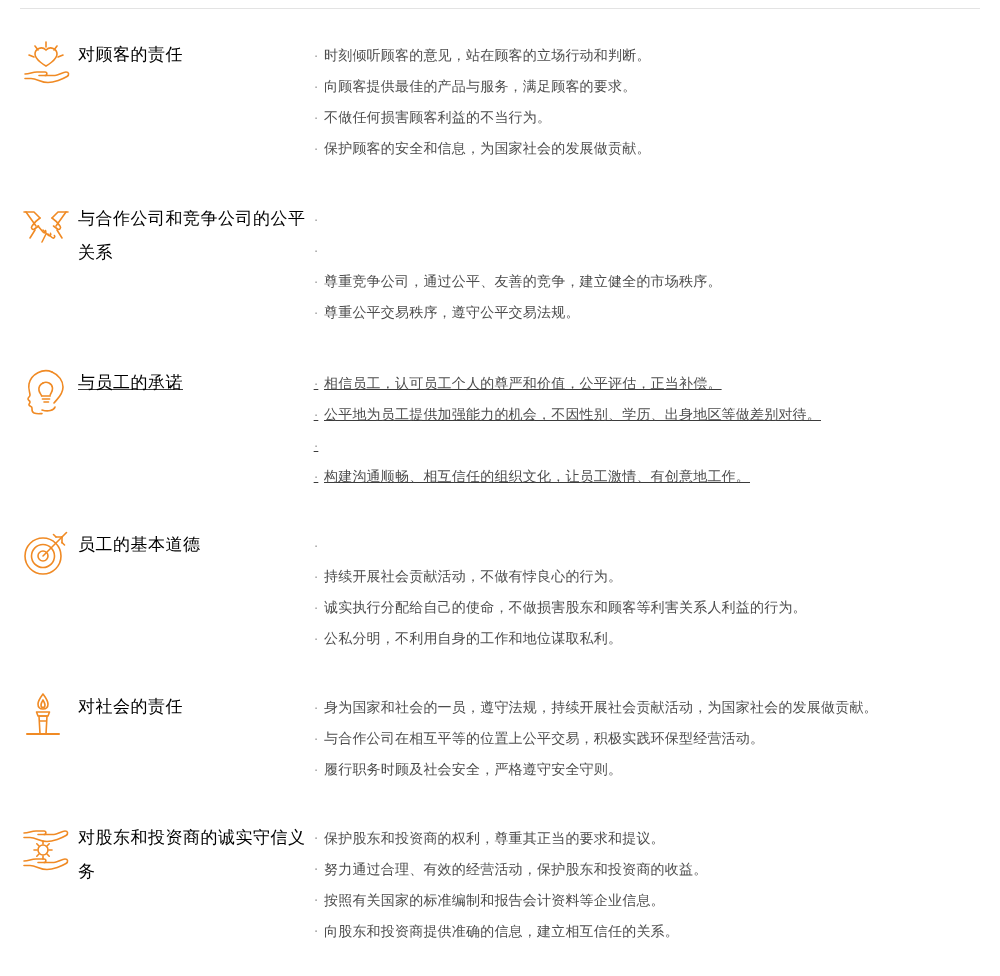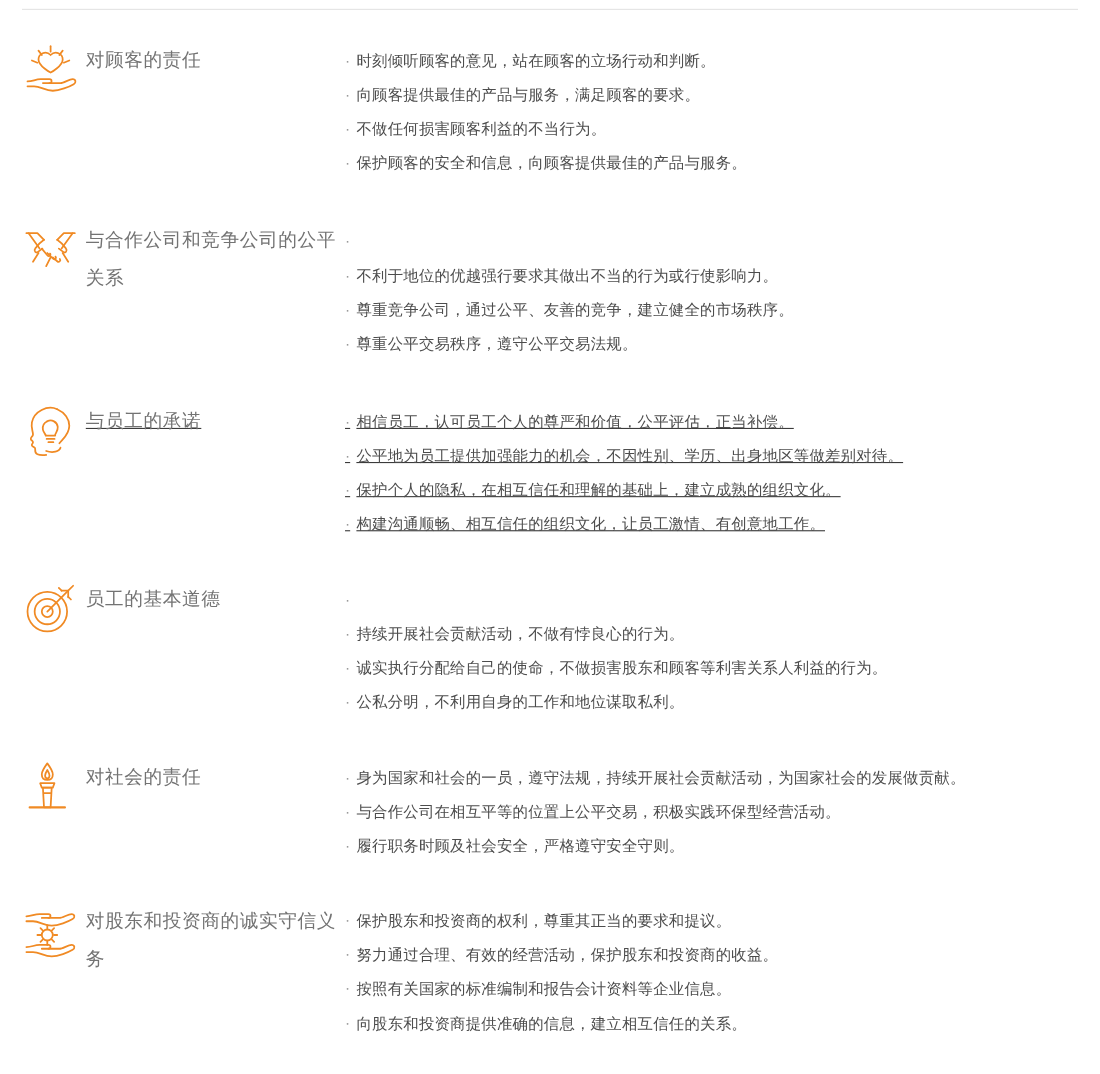--- a/index.html
+++ b/index.html
@@ -44,21 +44,21 @@
     display: block;
   }
   .title-cell {
     width: 230px;
     min-width: 230px;
     padding-top: 8px;
   }
   .title-text {
     font-size: 17px;
     line-height: 34px;
-    color: #737373;
+    color: #000000;
     letter-spacing: 0.5px;
     font-weight: 400;
   }
   .items-cell {
     flex: 1;
     padding-top: 10px;
     padding-right: 24px;
   }
   .item {
     display: flex;
@@ -118,21 +118,21 @@
       <div class="item">
         <span class="bullet">·</span>
         <span class="item-text">向顾客提供最佳的产品与服务，满足顾客的要求。</span>
       </div>
       <div class="item">
         <span class="bullet">·</span>
         <span class="item-text">不做任何损害顾客利益的不当行为。</span>
       </div>
       <div class="item">
         <span class="bullet">·</span>
-        <span class="item-text">保护顾客的安全和信息，向顾客提供最佳的产品与服务。</span>
+        <span class="item-text">保护顾客的安全和信息，为国家社会的发展做贡献。</span>
       </div>
     </div>
   </div>
 
   <div class="section s1">
     <div class="icon-cell">
       <svg width="54" height="54" viewBox="0 0 54 54" fill="none" stroke="#f08a24" stroke-width="1.6" stroke-linecap="round" stroke-linejoin="round">
         <path d="M5 12 h10 l6 6"></path>
         <path d="M49 12 h-10 l-6 6"></path>
         <path d="M7 12 l10 14"></path>
@@ -149,21 +149,20 @@
     </div>
     <div class="title-cell">
       <div class="title-text">与合作公司和竞争公司的公平关系</div>
     </div>
     <div class="items-cell">
       <div class="item">
         <span class="bullet">·</span>
       </div>
       <div class="item">
         <span class="bullet">·</span>
-        <span class="item-text">不利于地位的优越强行要求其做出不当的行为或行使影响力。</span>
       </div>
       <div class="item">
         <span class="bullet">·</span>
         <span class="item-text">尊重竞争公司，通过公平、友善的竞争，建立健全的市场秩序。</span>
       </div>
       <div class="item">
         <span class="bullet">·</span>
         <span class="item-text">尊重公平交易秩序，遵守公平交易法规。</span>
       </div>
     </div>
@@ -189,21 +188,20 @@
       <div class="item">
         <span class="bullet">·</span>
         <span class="item-text">相信员工，认可员工个人的尊严和价值，公平评估，正当补偿。</span>
       </div>
       <div class="item">
         <span class="bullet">·</span>
         <span class="item-text">公平地为员工提供加强能力的机会，不因性别、学历、出身地区等做差别对待。</span>
       </div>
       <div class="item">
         <span class="bullet">·</span>
-        <span class="item-text">保护个人的隐私，在相互信任和理解的基础上，建立成熟的组织文化。</span>
       </div>
       <div class="item">
         <span class="bullet">·</span>
         <span class="item-text">构建沟通顺畅、相互信任的组织文化，让员工激情、有创意地工作。</span>
       </div>
     </div>
   </div>
 
   <div class="section s3">
     <div class="icon-cell">

